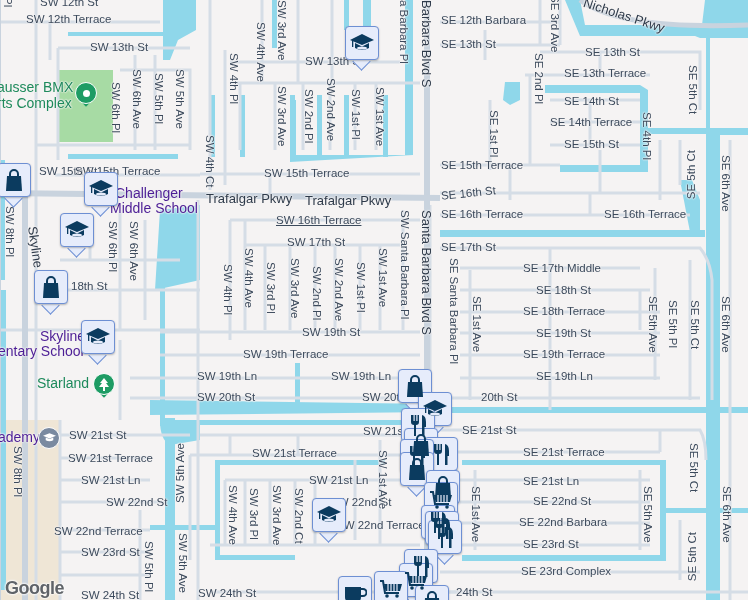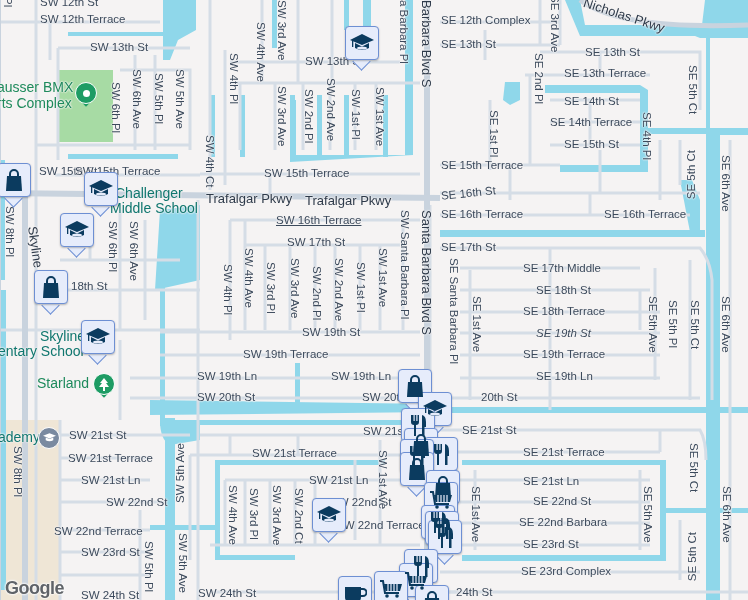--- a/index.html
+++ b/index.html
@@ -4,21 +4,21 @@
 <style>
   html, body { margin:0; padding:0; }
   body { width:748px; height:600px; overflow:hidden; background:#f5f3f3; font-family:"Liberation Sans", sans-serif; }
   #map { position:relative; width:748px; height:600px; overflow:hidden; background:#f5f3f3; }
   #map svg.base { position:absolute; left:0; top:0; }
   .lbl { position:absolute; font-size:11.5px; color:#3c4a5c; white-space:nowrap; line-height:1; letter-spacing:0;
          text-shadow: 0 0 2px #f5f3f3, 0 0 2px #f5f3f3, 0 0 2px #f5f3f3; }
   .lbl.v { writing-mode: vertical-rl; }
   .lbl.major { font-size:13px; color:#2e3a4a; }
   .lbl.poi { font-size:14px; color:#1e8a5c; }
-  .lbl.poi-gray { font-size:14px; color:#0f766e; }
+  .lbl.poi-gray { font-size:14px; color:#4c1d95; }
   .pin { position:absolute; width:34px; height:44px; }
   .pin .box { position:absolute; left:0; top:0; width:32px; height:32px; background:#e6ecfb; border:1.5px solid #6d8fd3; border-radius:4px; box-shadow:0 1px 2px rgba(0,0,0,0.25); display:flex; align-items:center; justify-content:center; }
   .pin .tip { position:absolute; left:10px; top:29px; width:12px; height:12px; background:#e6ecfb; border-right:1.5px solid #6d8fd3; border-bottom:1.5px solid #6d8fd3; transform:rotate(45deg); }
   .pin svg { width:24px; height:24px; position:relative; z-index:2; }
   .gpin { position:absolute; width:22px; height:26px; }
   .gpin .c { position:absolute; left:0; top:0; width:22px; height:22px; border-radius:50%; background:#1e9c64; border:1.5px solid #fff; box-sizing:border-box; display:flex; align-items:center; justify-content:center; }
   .gpin .t { position:absolute; left:7px; top:15px; width:8px; height:8px; background:#1e9c64; transform:rotate(45deg); }
   .logo { position:absolute; left:5px; top:578px; font-size:18px; font-weight:bold; color:#5f6368; letter-spacing:-0.5px;
           text-shadow: 0 0 2px #fff, 0 0 2px #fff, 0 0 3px #fff; }
   .attrib { position:absolute; right:0; bottom:0; height:16px; padding:2px 4px 0 6px; background:rgba(245,243,243,0.85); font-size:11px; color:#3c4043; }
@@ -201,21 +201,21 @@
     <g stroke="#c9d3de" fill="none">
       <path d="M427 0 L427 600" stroke-width="6"></path>
       <path d="M0 193 L440 198" stroke-width="6"></path>
       <path d="M25 190 L25 600" stroke-width="6"></path>
       <path d="M0 0 L0 600" stroke-width="2"></path>
       <path d="M580 0 Q620 30 748 25" stroke-width="5"></path>
     </g>
   </svg>
 
   <div class="lbl" style="left:40px;top:-3px;">SW 12th St</div>
-  <div class="lbl" style="left:40px;top:14px;text-align:right;">SW 12th Terrace</div>
+  <div class="lbl" style="left:26px;top:14px;text-align:right;">SW 12th Terrace</div>
   <div class="lbl" style="left:90px;top:42px;">SW 13th St</div>
   <div class="lbl" style="left:305px;top:56px;">SW 13th St</div>
   <div class="lbl" style="left:39px;top:138px;margin-top:28px;">SW 15th St</div>
   <div class="lbl" style="left:75px;top:166px;">SW 15th Terrace</div>
   <div class="lbl" style="left:264px;top:168px;">SW 15th Terrace</div>
   <div class="lbl major" style="left:206px;top:192px;">Trafalgar Pkwy</div>
   <div class="lbl major" style="left:305px;top:194px;">Trafalgar Pkwy</div>
   <div class="lbl" style="left:276px;top:215px;text-decoration:underline;">SW 16th Terrace</div>
   <div class="lbl" style="left:287px;top:237px;">SW 17th St</div>
   <div class="lbl" style="left:71px;top:281px;">18th St</div>
@@ -232,36 +232,36 @@
   <div class="lbl" style="left:81px;top:475px;">SW 21st Ln</div>
   <div class="lbl" style="left:309px;top:475px;">SW 21st Ln</div>
   <div class="lbl" style="left:106px;top:497px;">SW 22nd St</div>
   <div class="lbl" style="left:330px;top:497px;">SW 22nd St</div>
   <div class="lbl" style="left:54px;top:526px;">SW 22nd Terrace</div>
   <div class="lbl" style="left:336px;top:520px;">SW 22nd Terrace</div>
   <div class="lbl" style="left:81px;top:547px;">SW 23rd St</div>
   <div class="lbl" style="left:81px;top:590px;">SW 24th St</div>
   <div class="lbl" style="left:198px;top:588px;">SW 24th St</div>
 
-  <div class="lbl" style="left:441px;top:15px;">SE 12th Complex</div>
+  <div class="lbl" style="left:441px;top:15px;">SE 12th Barbara</div>
   <div class="lbl" style="left:441px;top:39px;">SE 13th St</div>
   <div class="lbl" style="left:585px;top:47px;">SE 13th St</div>
   <div class="lbl" style="left:564px;top:68px;">SE 13th Terrace</div>
   <div class="lbl" style="left:564px;top:96px;">SE 14th St</div>
   <div class="lbl" style="left:550px;top:117px;">SE 14th Terrace</div>
   <div class="lbl" style="left:564px;top:139px;">SE 15th St</div>
   <div class="lbl" style="left:441px;top:160px;">SE 15th Terrace</div>
   <div class="lbl" style="left:441px;top:188px;transform:rotate(-6deg);">SE 16th St</div>
   <div class="lbl" style="left:441px;top:209px;">SE 16th Terrace</div>
   <div class="lbl" style="left:604px;top:209px;">SE 16th Terrace</div>
   <div class="lbl" style="left:441px;top:242px;">SE 17th St</div>
   <div class="lbl" style="left:523px;top:263px;">SE 17th Middle</div>
   <div class="lbl" style="left:536px;top:285px;">SE 18th St</div>
   <div class="lbl" style="left:523px;top:306px;">SE 18th Terrace</div>
-  <div class="lbl" style="left:536px;top:328px;font-style:italic;">SE 19th St</div>
+  <div class="lbl" style="left:536px;top:328px;">SE 19th St</div>
   <div class="lbl" style="left:523px;top:349px;">SE 19th Terrace</div>
   <div class="lbl" style="left:536px;top:371px;">SE 19th Ln</div>
   <div class="lbl" style="left:481px;top:392px;">20th St</div>
   <div class="lbl" style="left:462px;top:425px;">SE 21st St</div>
   <div class="lbl" style="left:523px;top:447px;">SE 21st Terrace</div>
   <div class="lbl" style="left:523px;top:476px;">SE 21st Ln</div>
   <div class="lbl" style="left:533px;top:496px;">SE 22nd St</div>
   <div class="lbl" style="left:519px;top:517px;">SE 22nd Barbara</div>
   <div class="lbl" style="left:523px;top:539px;">SE 23rd St</div>
   <div class="lbl" style="left:521px;top:566px;">SE 23rd Complex</div>

